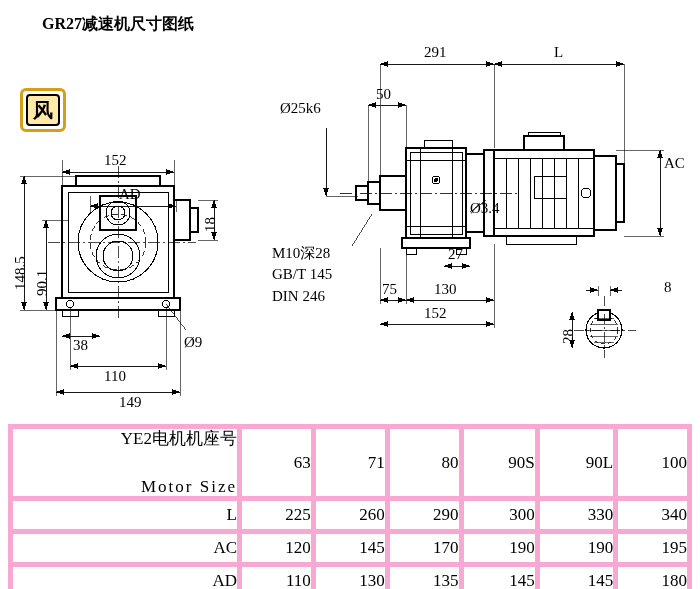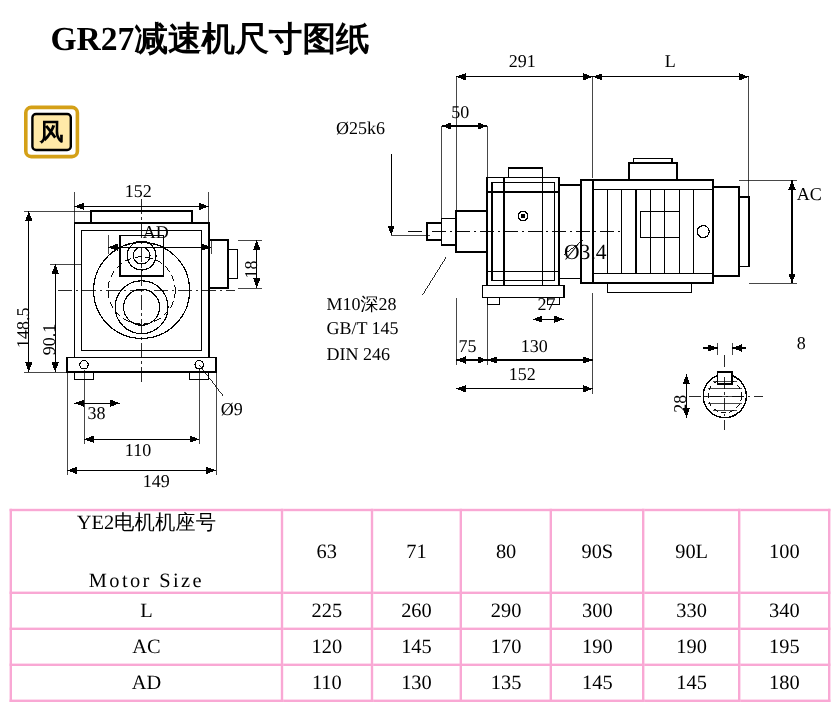--- a/index.html
+++ b/index.html
@@ -8,21 +8,21 @@
     background:#ffffff;
     font-family:"Liberation Serif", serif;
     color:#000;
     position:relative;
     overflow:hidden;
   }
   .abs{position:absolute;}
   
   #title{
     left:42px;top:14px;
-    font-size:28px;font-weight:bold;
+    font-size:16px;font-weight:bold;
     letter-spacing:0px;
     white-space:nowrap;
   }
   
   #logo-wrap{left:20px;top:88px;width:250px;height:46px;}
   #logo-badge{
     position:absolute;left:0;top:0;width:46px;height:44px;
     border:3px solid #d4a017;border-radius:6px;
     background:#fff;
     box-sizing:border-box;
@@ -40,36 +40,36 @@
     font-family:"Liberation Sans",sans-serif;
     letter-spacing:-1px;
     white-space:nowrap;
   }
   
   .dim{
     font-size:15px;
     font-family:"Liberation Serif",serif;
     white-space:nowrap;
   }
-  .dim.small{font-size:18px;}
+  .dim.small{font-size:15px;}
   .vert{
     transform:rotate(-90deg);
     transform-origin:left top;
   }
   
   #spec-table{
     position:absolute;left:8px;top:424px;
     width:684px;
     border-collapse:collapse;
     font-size:17px;
     font-family:"Liberation Serif",serif;
   }
   #spec-table td{
-    border:2px solid #f9a8d4;
-    text-align:center;
+    border:5px solid #f9a8d4;
+    text-align:right;
     height:28px;
     padding:0;
   }
   #spec-table td.head-cell{
     width:224px;
     line-height:1.15;
     font-size:17px;
   }
   #spec-table td.head-cell .l1{display:block;}
   #spec-table td.head-cell .l2{display:block;letter-spacing:2px;margin-top:28px;}

